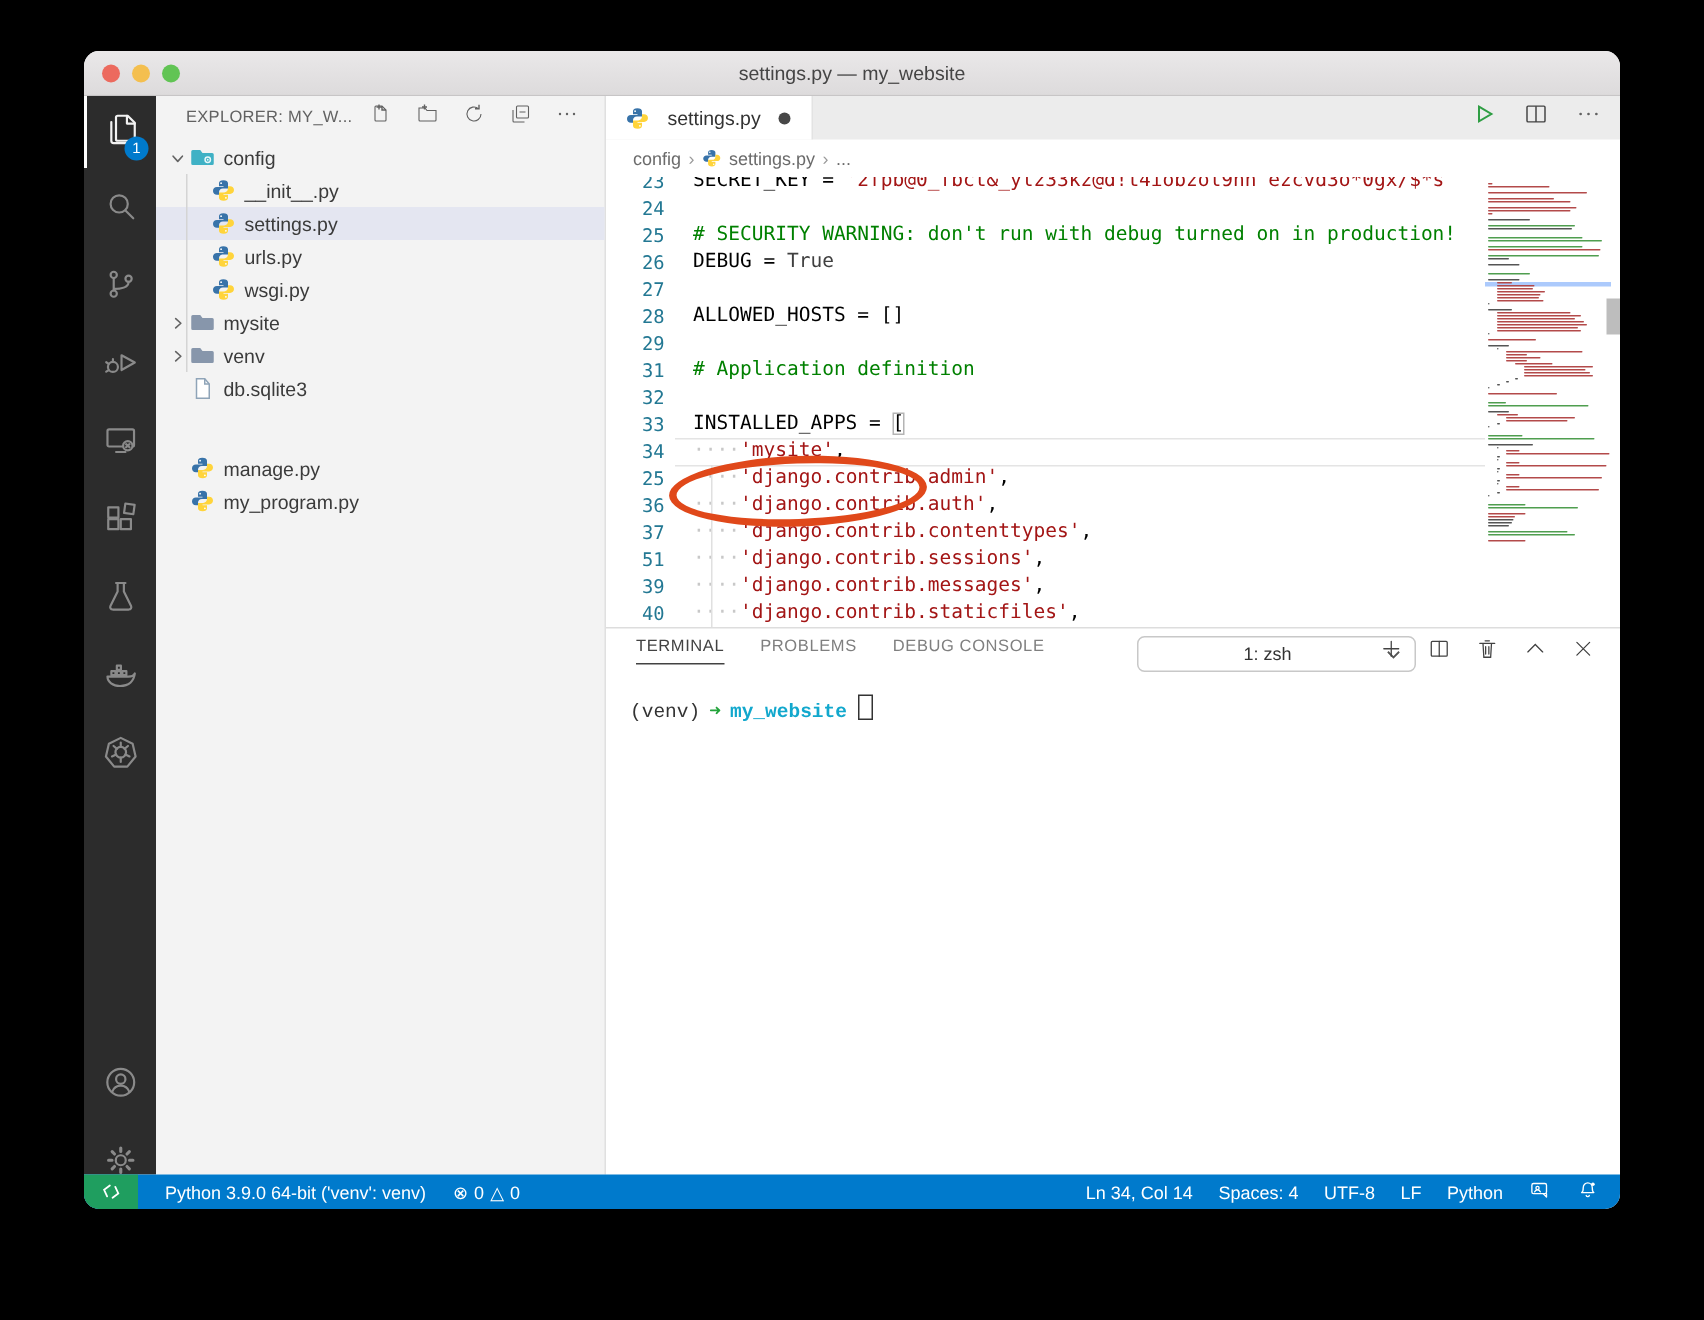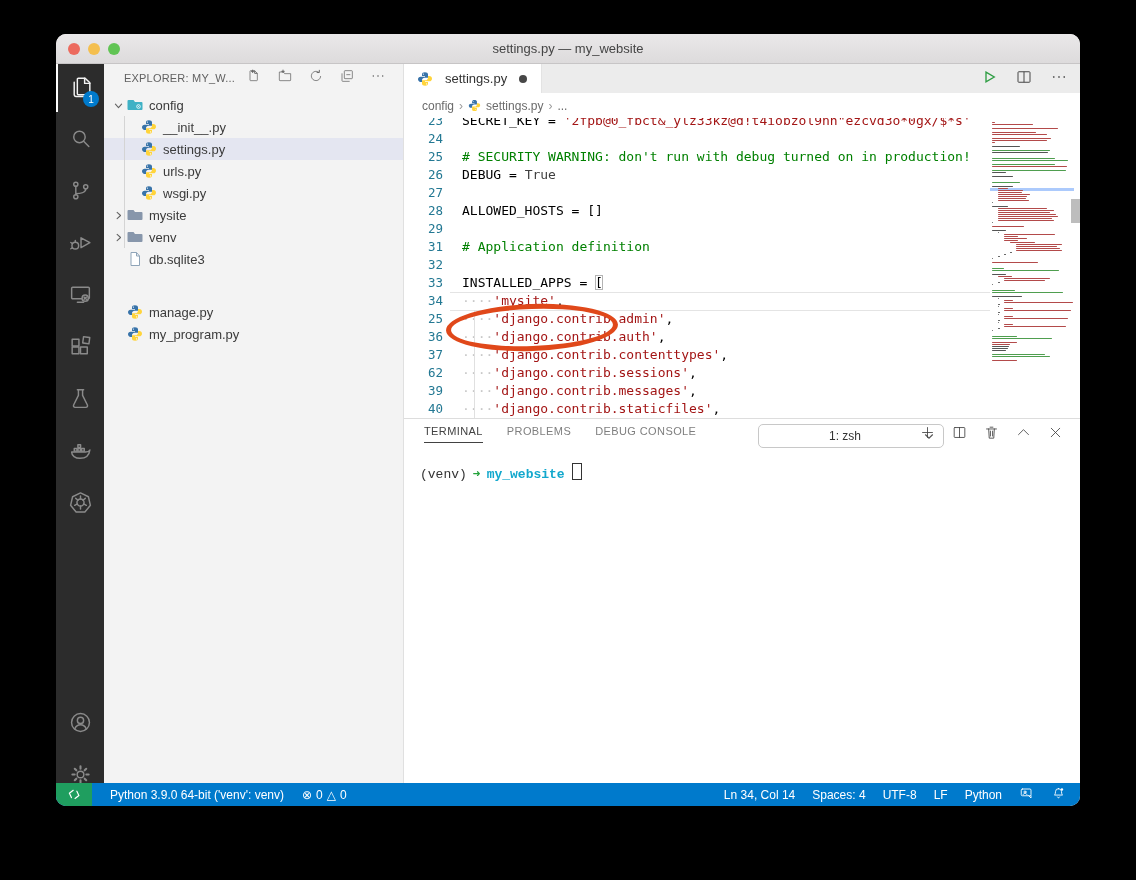--- a/index.html
+++ b/index.html
@@ -408,21 +408,21 @@
             <div class="cl"><span class="num">27</span><span class="ct"></span></div>
             <div class="cl"><span class="num">28</span><span class="ct"><span class="tk-p">ALLOWED_HOSTS = []</span></span></div>
             <div class="cl"><span class="num">29</span><span class="ct"></span></div>
             <div class="cl"><span class="num">31</span><span class="ct"><span class="tk-g"># Application definition</span></span></div>
             <div class="cl"><span class="num">32</span><span class="ct"></span></div>
             <div class="cl"><span class="num">33</span><span class="ct"><span class="tk-p">INSTALLED_APPS = </span><span class="tk-x">[</span></span></div>
             <div class="cl"><span class="num">34</span><span class="ct"><span class="tk-w">····</span><span class="tk-r">'mysite'</span><span class="tk-p">,</span></span><div class="curline"></div></div>
             <div class="cl"><span class="num">25</span><span class="ct"><span class="tk-w">····</span><span class="tk-r">'django.contrib.admin'</span><span class="tk-p">,</span></span></div>
             <div class="cl"><span class="num">36</span><span class="ct"><span class="tk-w">····</span><span class="tk-r">'django.contrib.auth'</span><span class="tk-p">,</span></span></div>
             <div class="cl"><span class="num">37</span><span class="ct"><span class="tk-w">····</span><span class="tk-r">'django.contrib.contenttypes'</span><span class="tk-p">,</span></span></div>
-            <div class="cl"><span class="num">62</span><span class="ct"><span class="tk-w">····</span><span class="tk-r">'django.contrib.sessions'</span><span class="tk-p">,</span></span></div>
+            <div class="cl"><span class="num">51</span><span class="ct"><span class="tk-w">····</span><span class="tk-r">'django.contrib.sessions'</span><span class="tk-p">,</span></span></div>
             <div class="cl"><span class="num">39</span><span class="ct"><span class="tk-w">····</span><span class="tk-r">'django.contrib.messages'</span><span class="tk-p">,</span></span></div>
             <div class="cl"><span class="num">40</span><span class="ct"><span class="tk-w">····</span><span class="tk-r">'django.contrib.staticfiles'</span><span class="tk-p">,</span></span></div>
             <div class="cl"><span class="num">41</span><span class="ct"><span class="tk-x">]</span></span></div>
             <div class="cl"><span class="num">42</span><span class="ct"></span></div>
             <div class="cl"><span class="num">43</span><span class="ct"><span class="tk-p">MIDDLEWARE = [</span></span></div>
           </div>
         <div id="indent-guide"></div>
         <div id="annotation-ellipse"></div>
         <div id="hscroll"></div>
         <div id="minimap">

